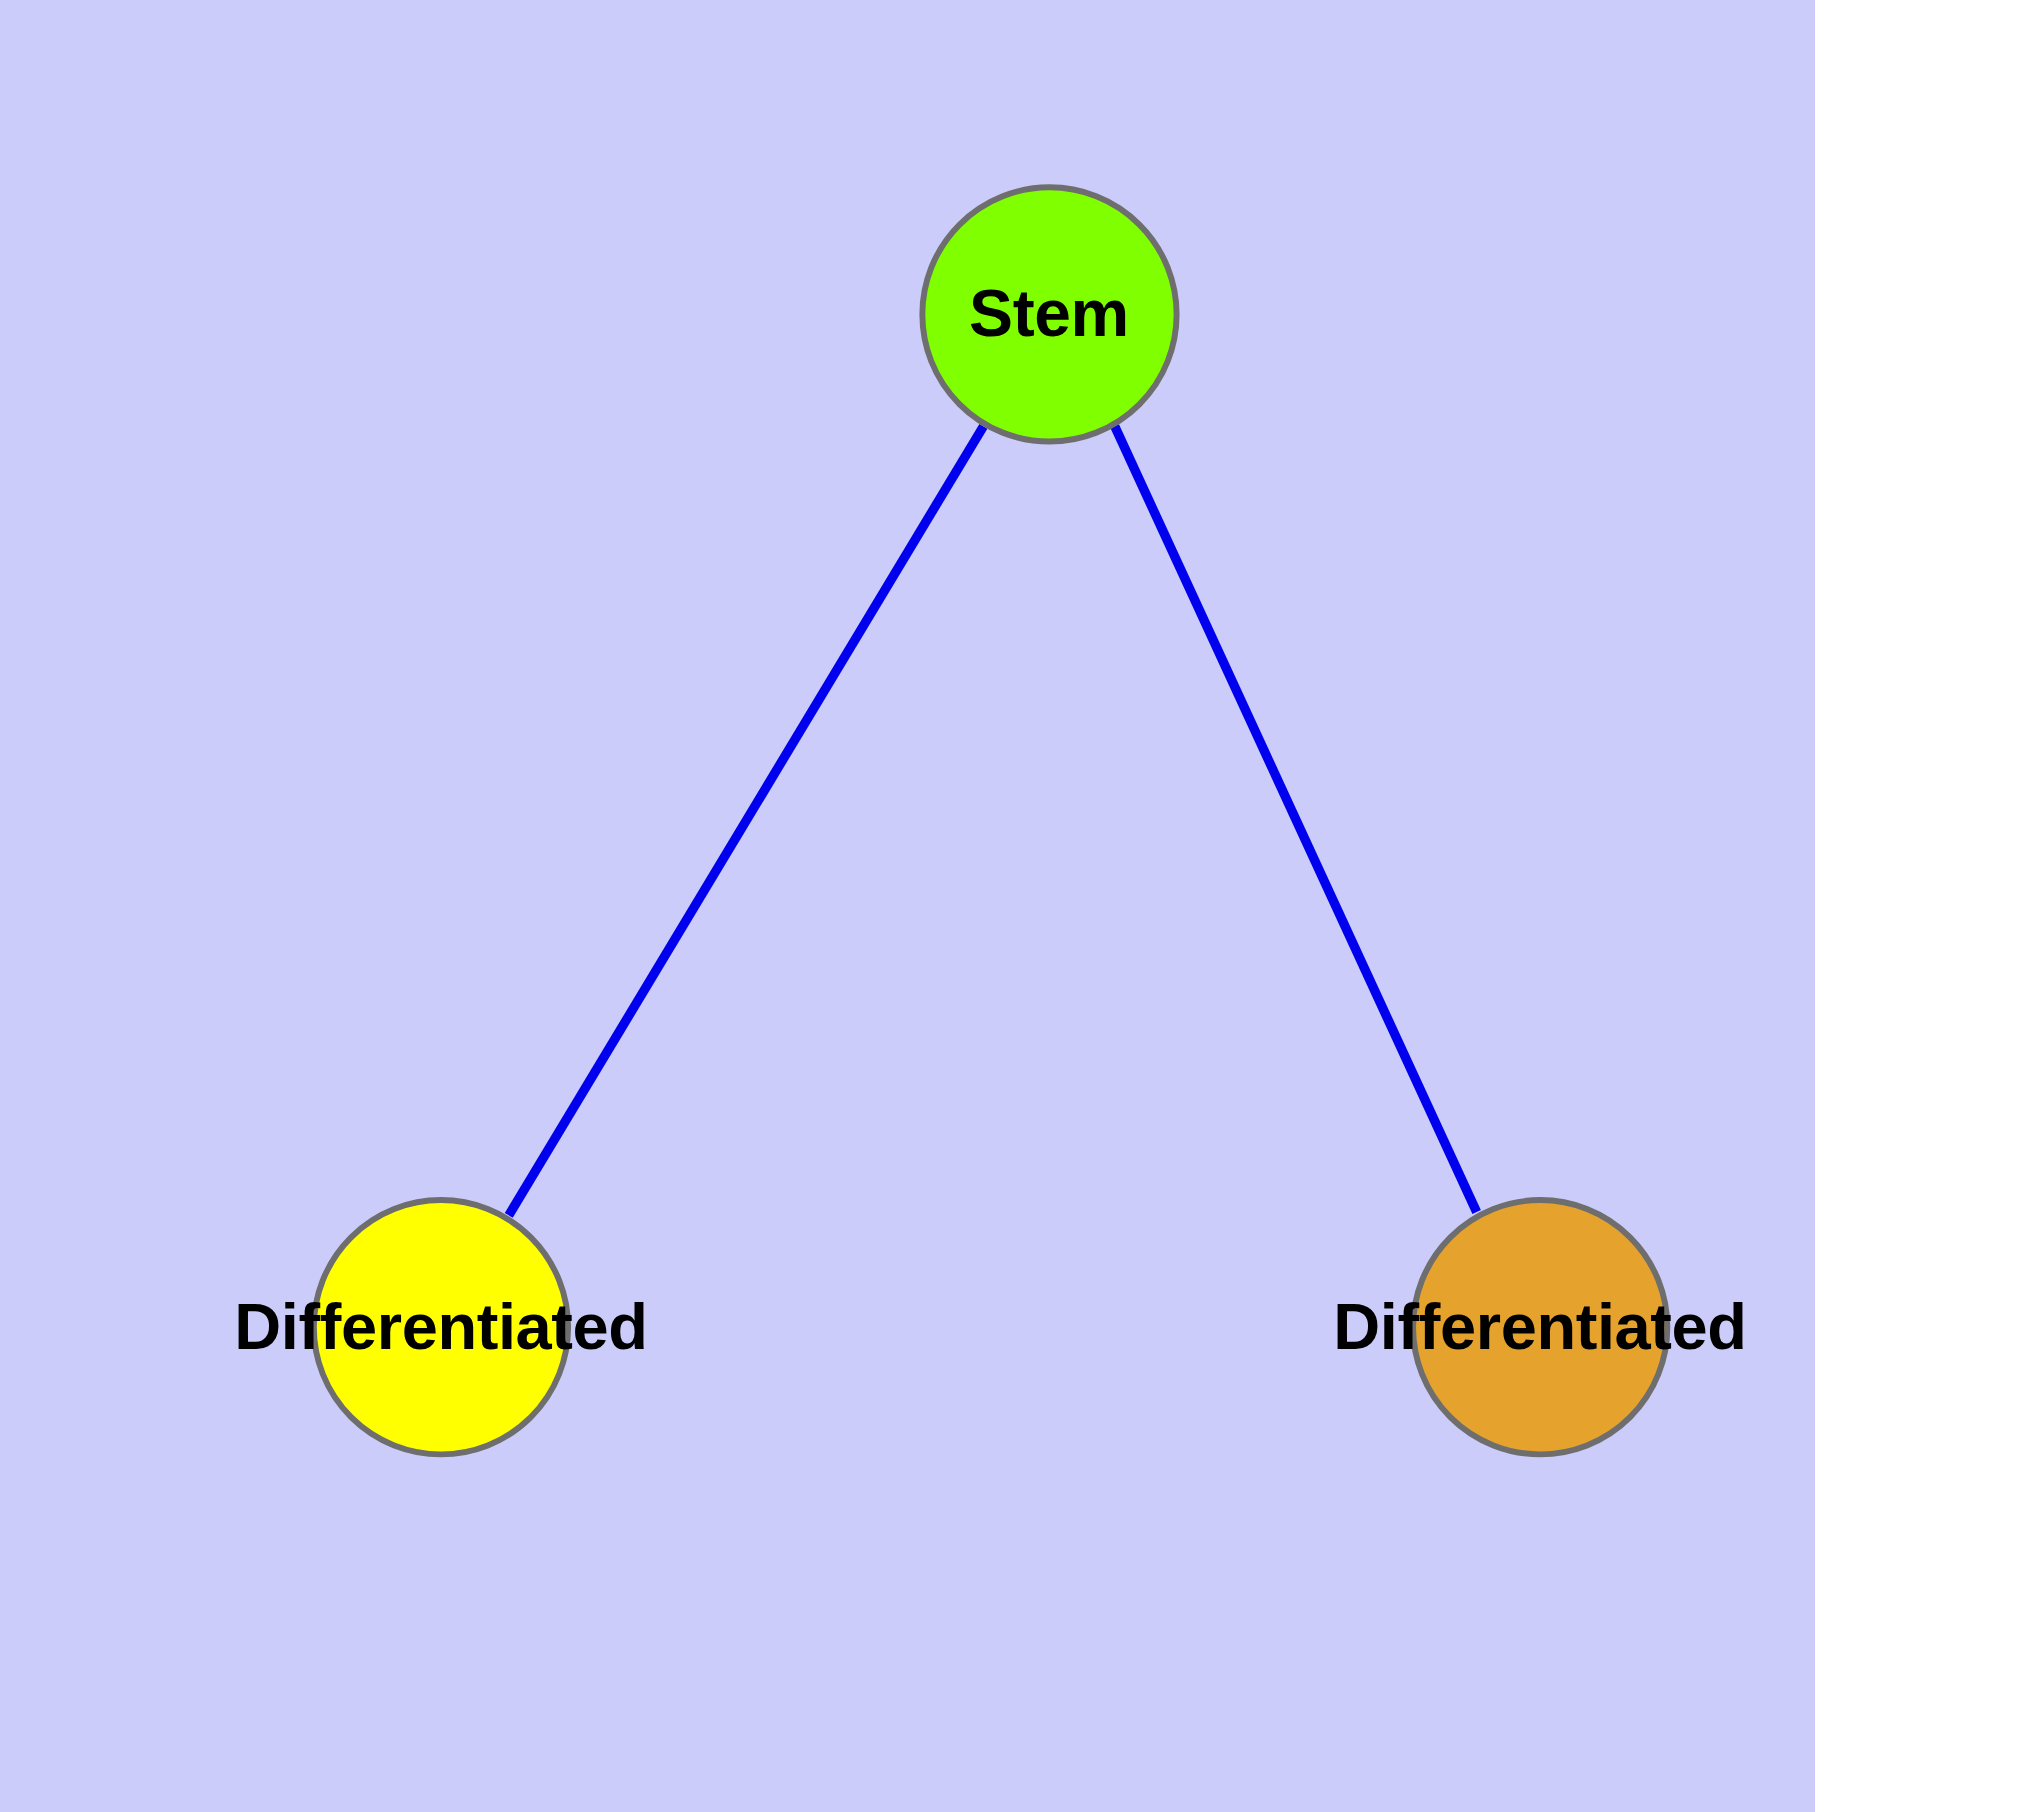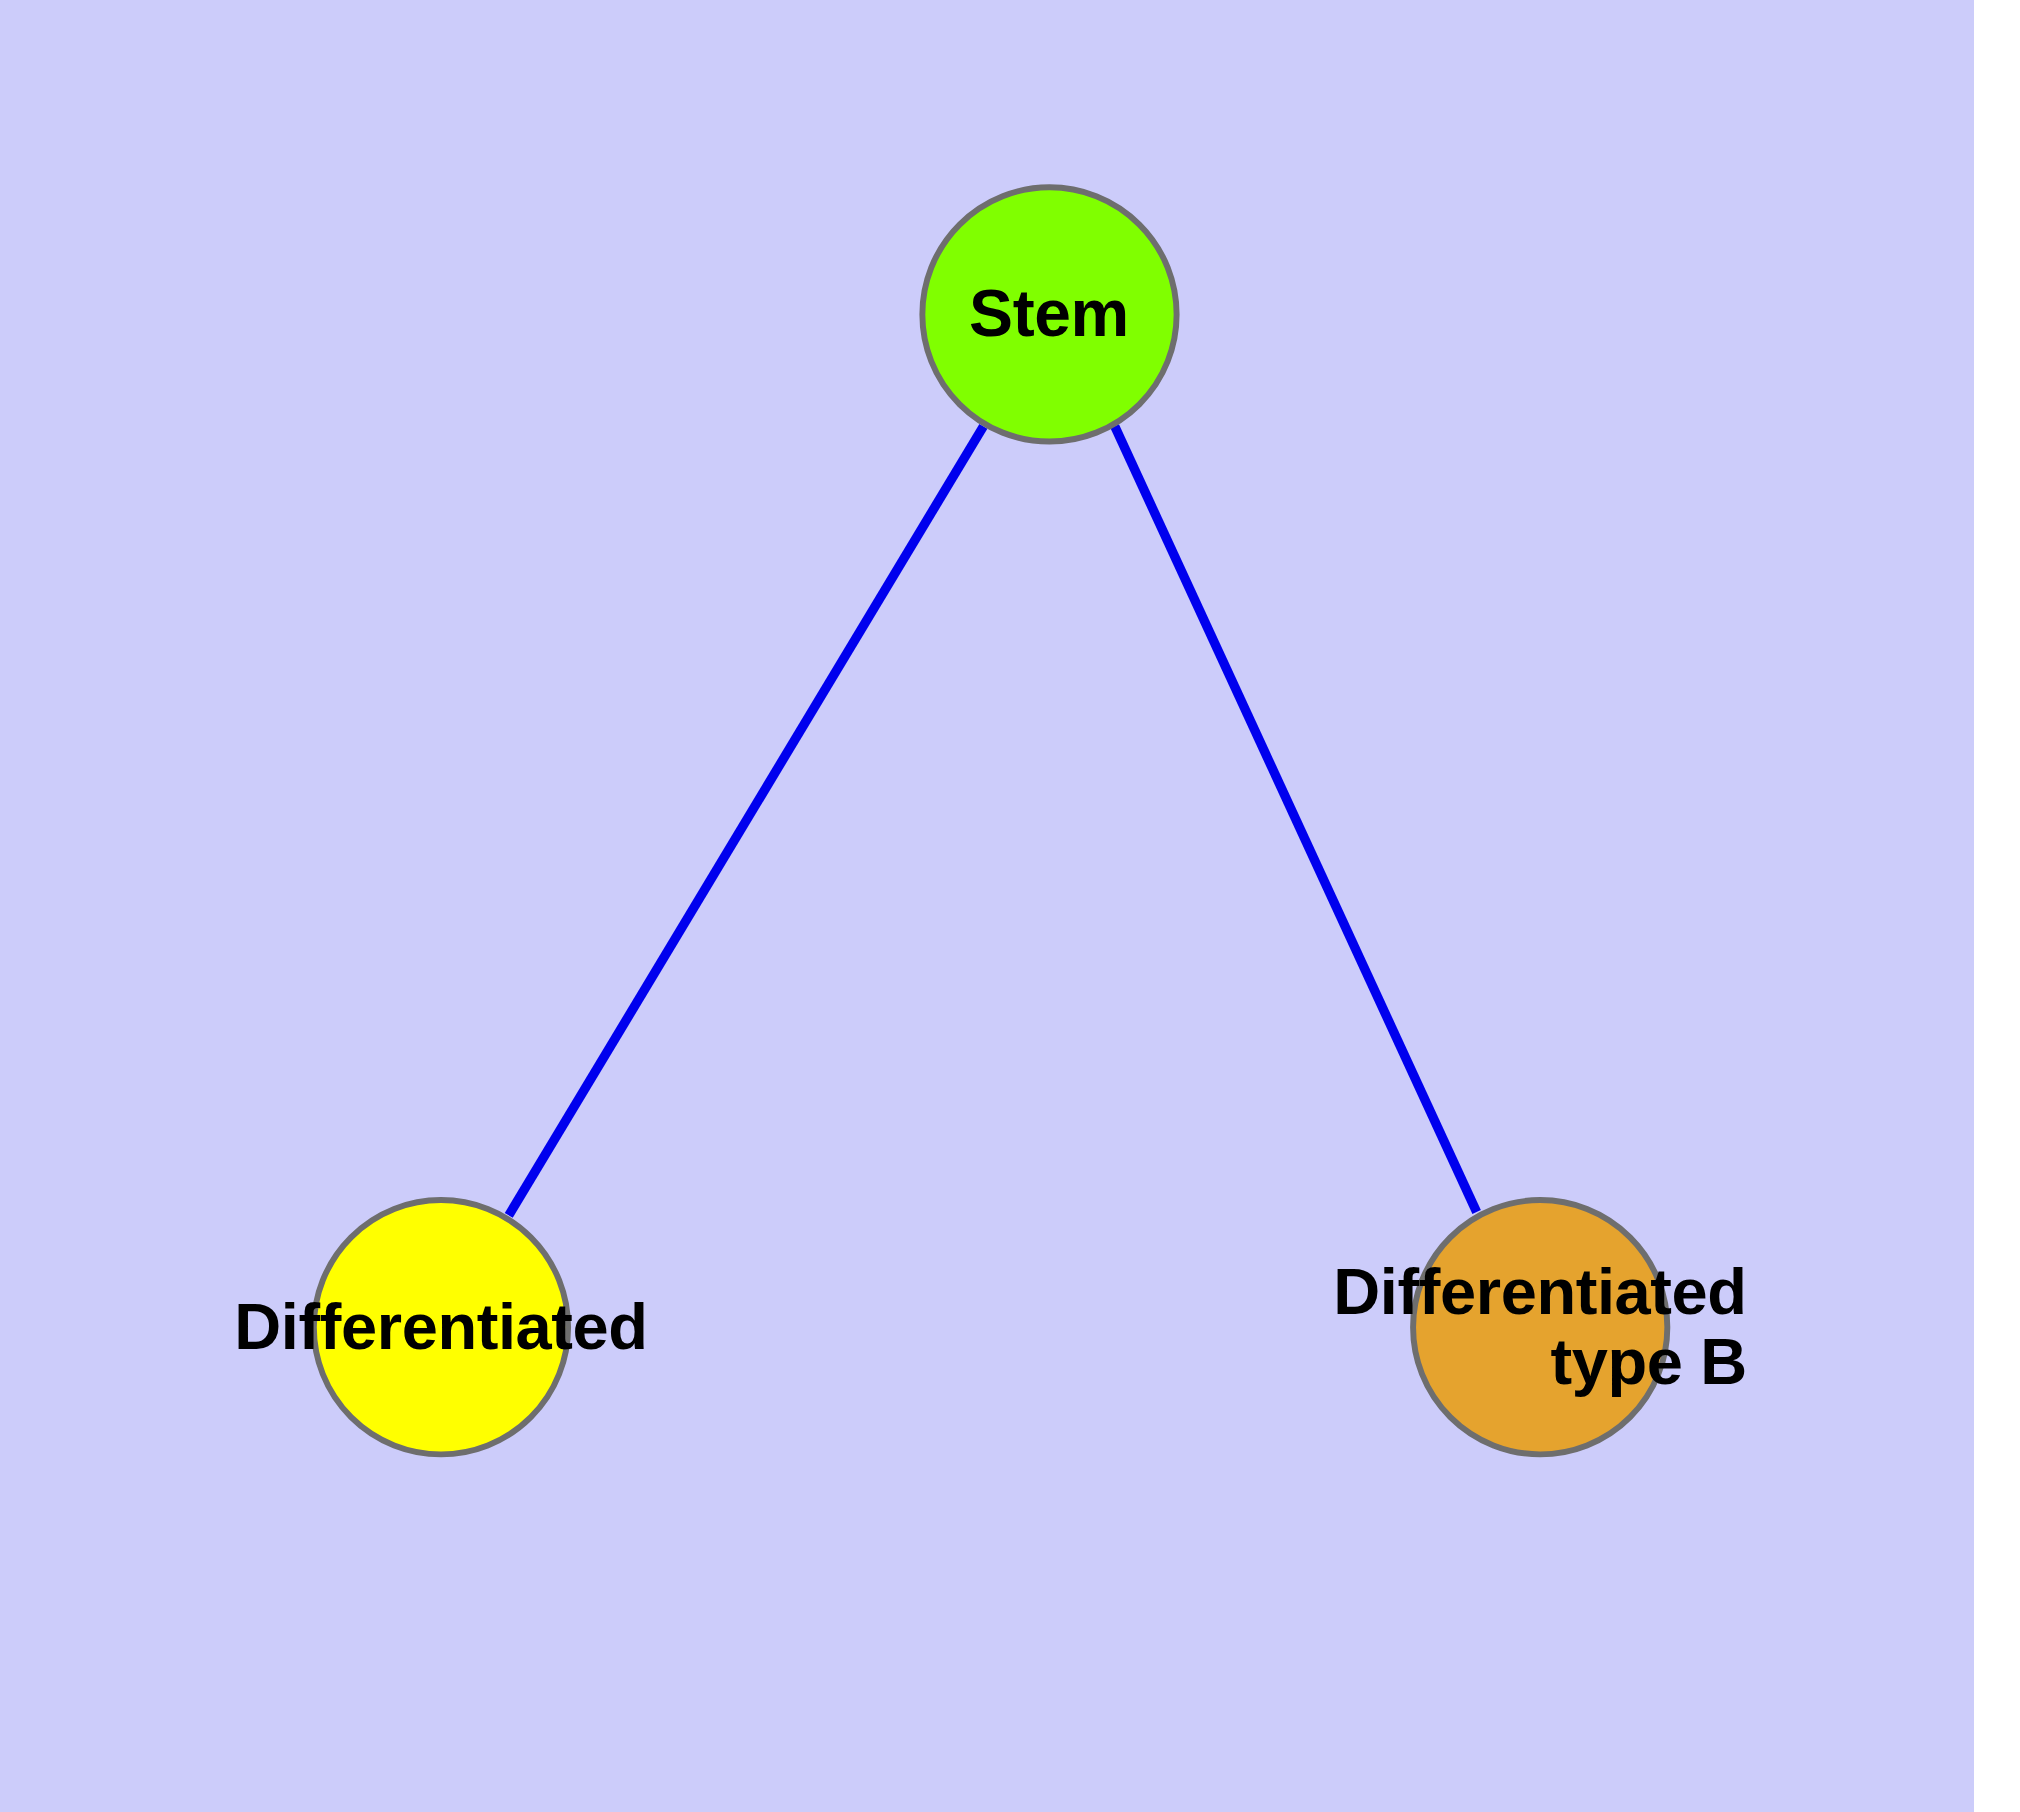--- a/index.html
+++ b/index.html
@@ -43,36 +43,36 @@
   }
   .label-diff {
     font-size: 65px;
     letter-spacing: -0.4px;
     text-align: right;
   }
 </style>
 </head>
 <body>
 
-<div id="stage" style="width: 1974px; height: 1812px;">
+<div id="stage" style="width: 1815px; height: 1812px;">
 
   <div id="canvas-bg" style="background: rgb(204, 204, 250);"></div>
 
   <svg id="graph-svg" viewBox="0 0 2384 2138">
     <g id="edges-layer">
         <line x1="1160" y1="503" x2="600" y2="1434" stroke="#0000ee" stroke-width="11" stroke-linecap="butt"></line>
         <line x1="1315" y1="503" x2="1742" y2="1430" stroke="#0000ee" stroke-width="11" stroke-linecap="butt"></line>
       </g>
     <g id="nodes-layer">
         <circle cx="1238" cy="371" r="150" fill="#80ff00" stroke="#6e6e6e" stroke-width="7"></circle>
         <circle cx="520" cy="1566" r="150" fill="#ffff00" stroke="#6e6e6e" stroke-width="7"></circle>
         <circle cx="1817" cy="1566" r="150" fill="#e5a32e" stroke="#6e6e6e" stroke-width="7"></circle>
       </g>
   </svg>
 
   <div id="labels-layer">
       <div class="node-label label-stem" style="left: 1049px; top: 314px;"><div>Stem</div></div>
       <div class="node-label label-diff" style="left: 441px; top: 1327px;"><div>Differentiated</div></div>
-      <div class="node-label label-diff" style="left: 1540px; top: 1327px;"><div>Differentiated</div><div>type B</div></div>
+      <div class="node-label label-diff" style="left: 1540px; top: 1327px;"><div>Differentiated</div></div>
     </div>
 
 </div>
 
 
 </body></html>

